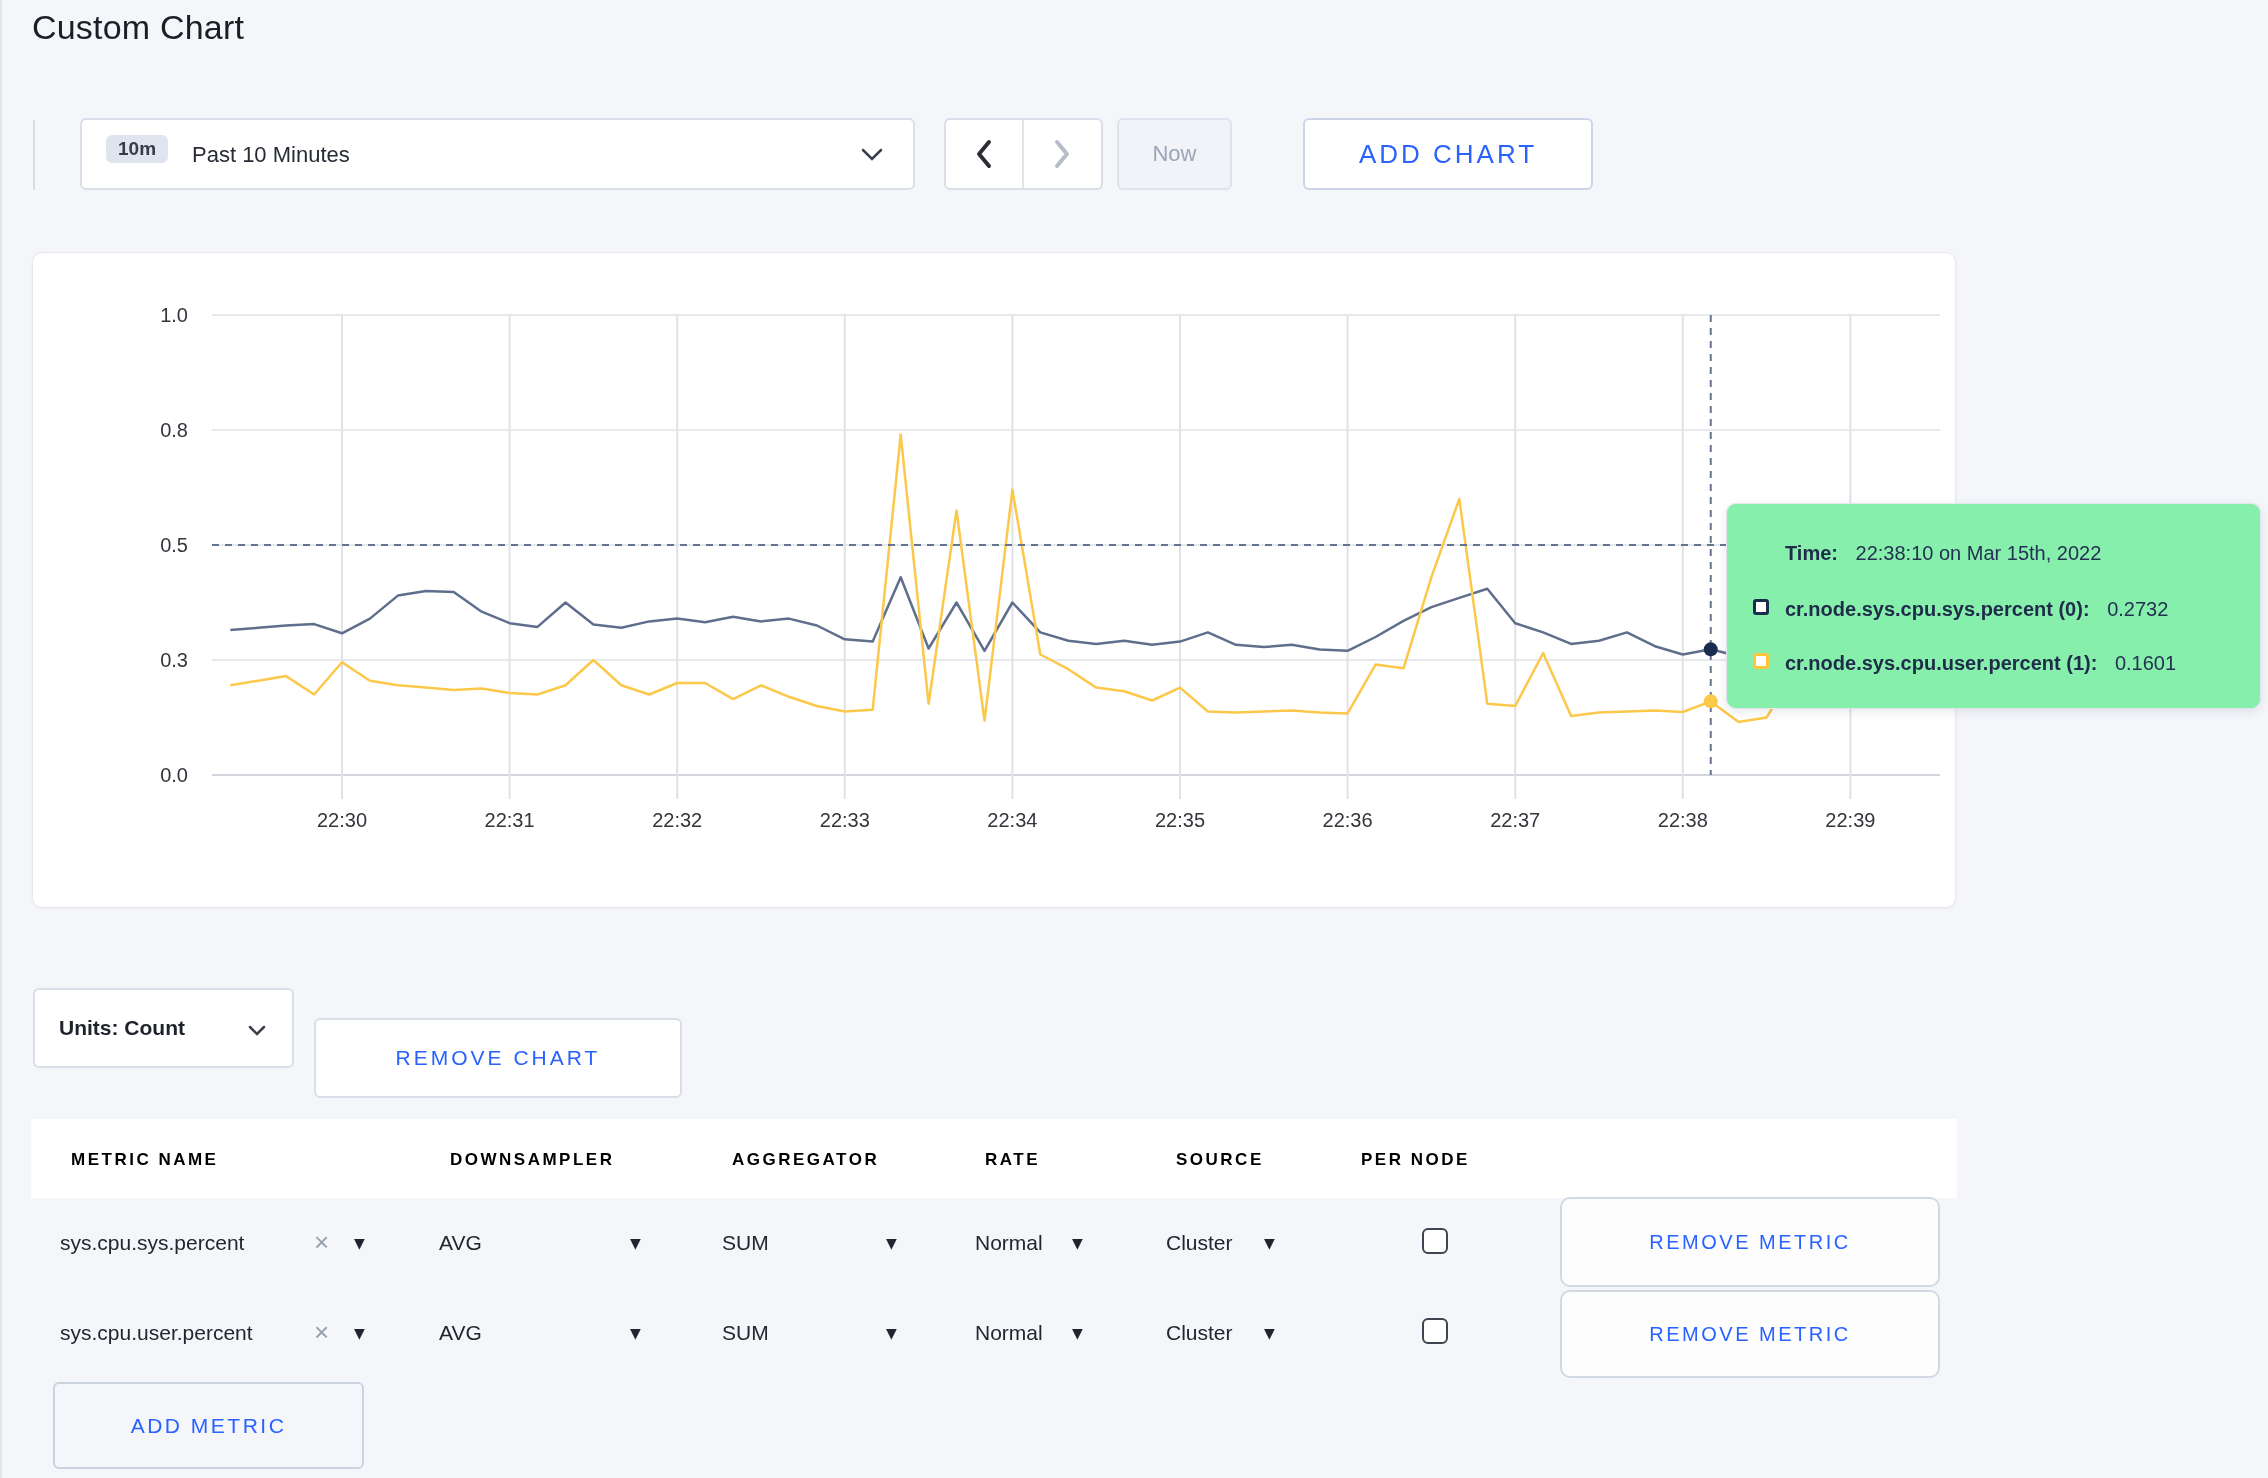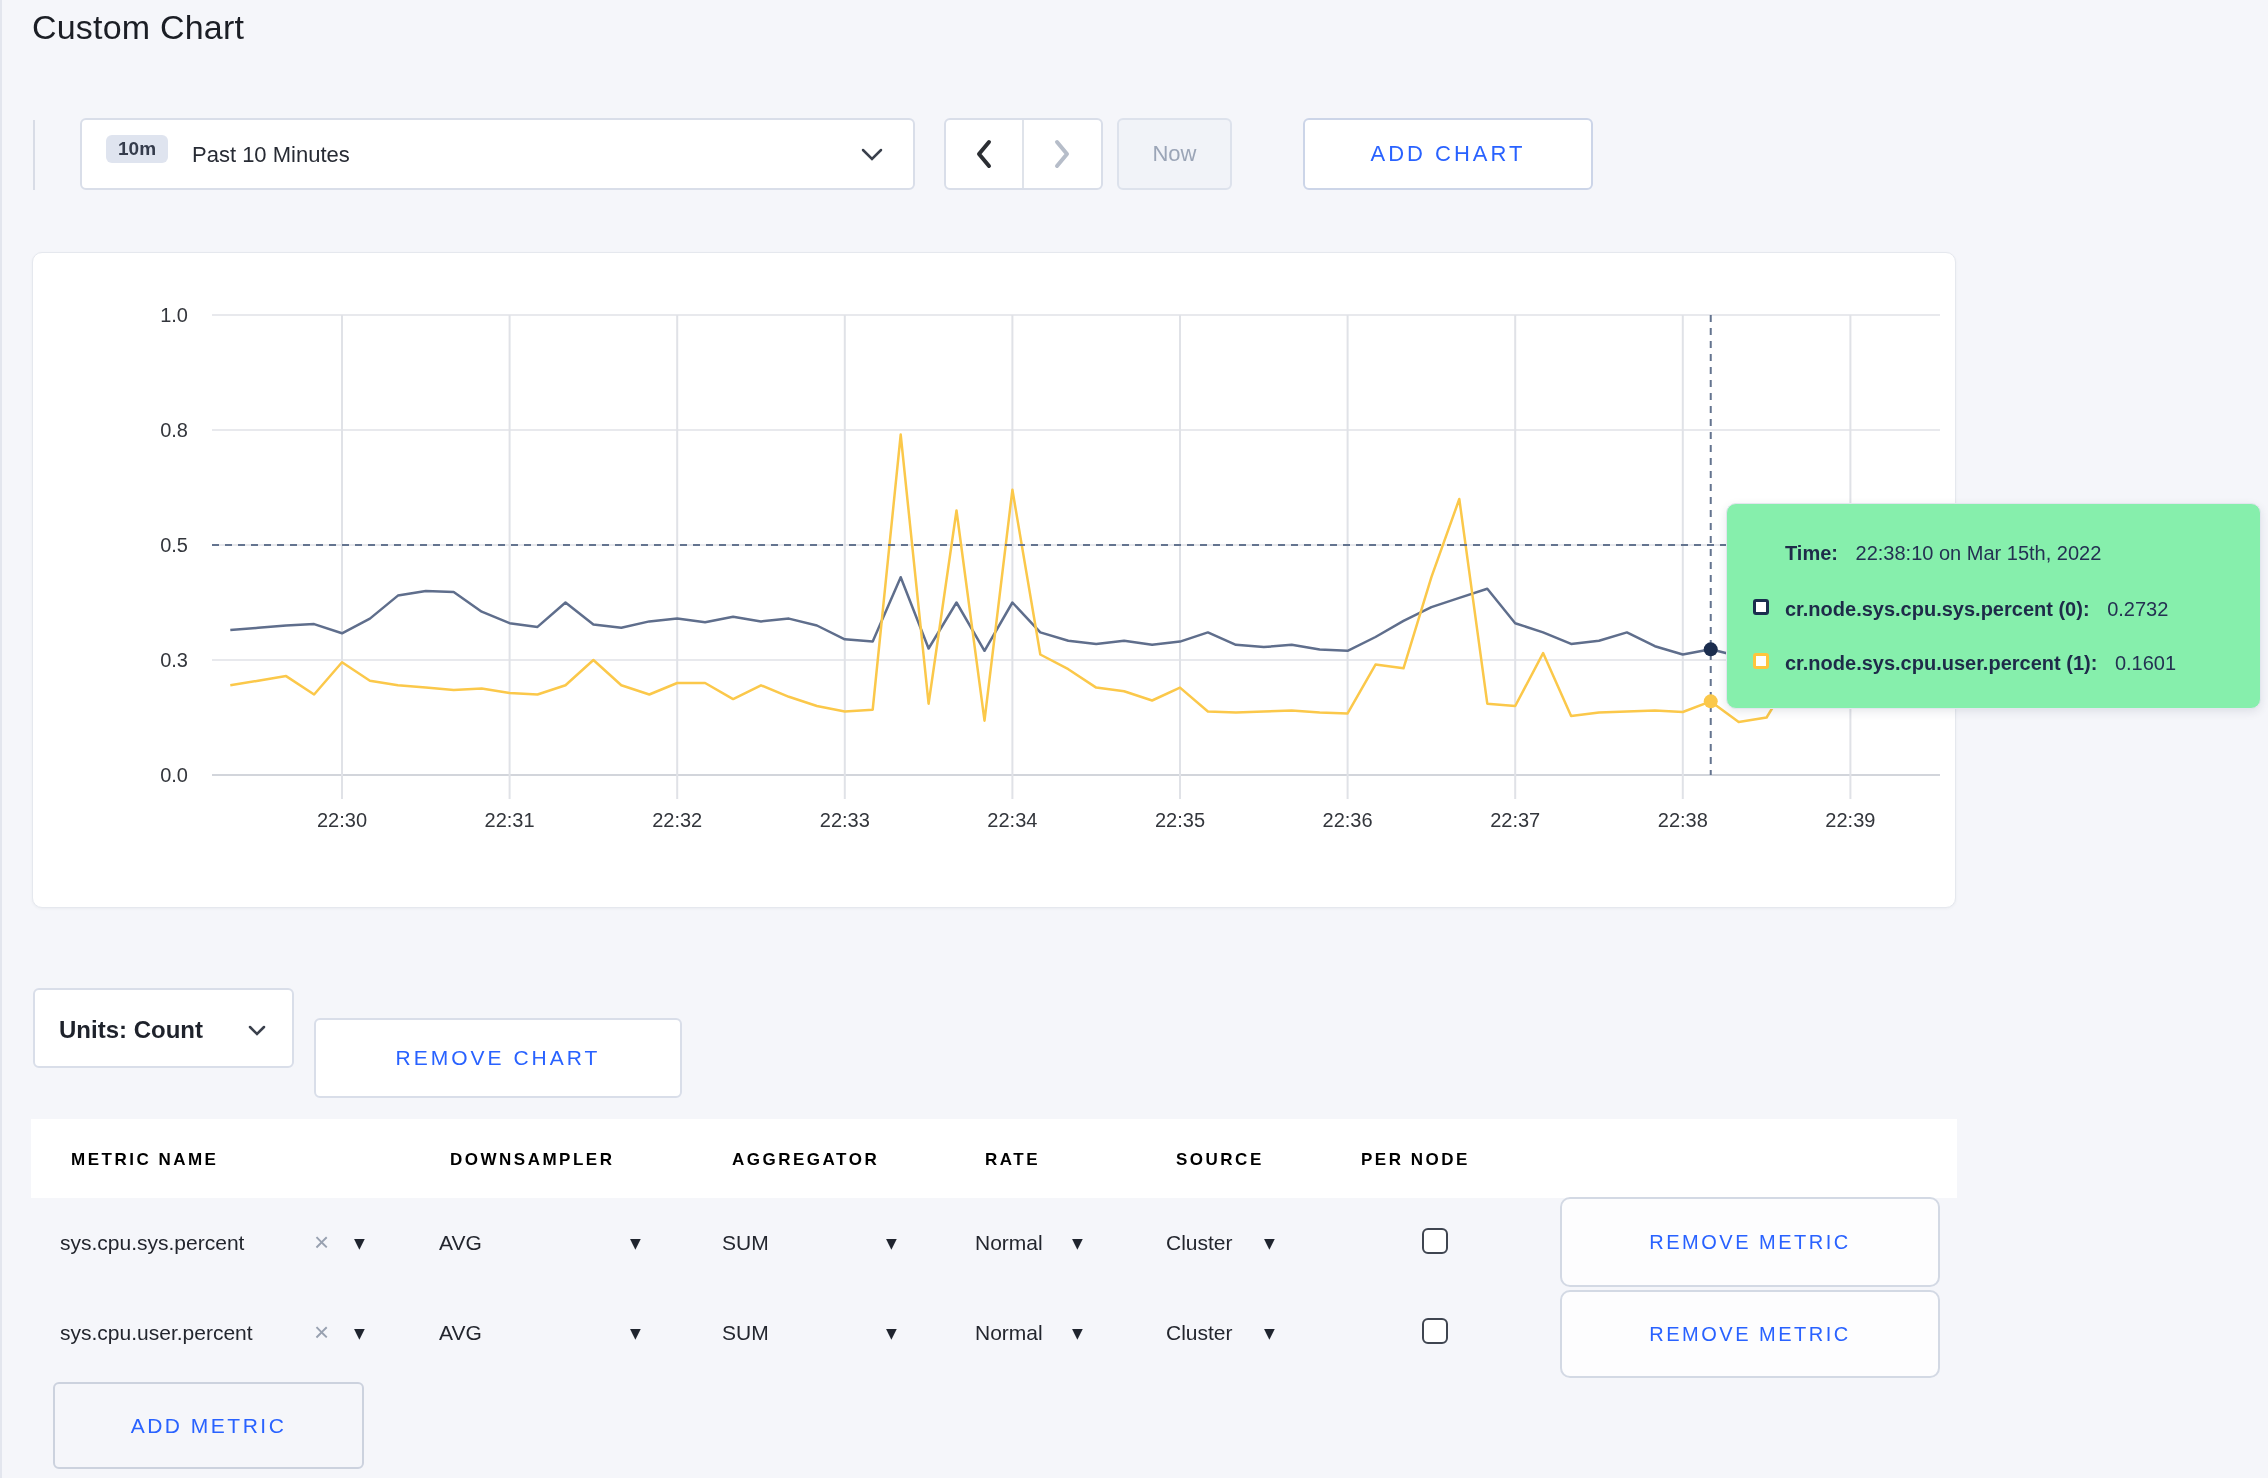--- a/index.html
+++ b/index.html
@@ -49,21 +49,21 @@
     left: 1115px; top: 118px; width: 115px; height: 72px;
     background: #f1f3f8; border: 2px solid #dde2ec; border-radius: 6px;
     display: flex; align-items: center; justify-content: center;
     font-size: 22px; color: #9ba5b7; cursor: default;
   }
   .blue-btn {
     display: flex; align-items: center; justify-content: center;
     color: #2962ff; font-weight: 500; letter-spacing: 3px;
     cursor: pointer;
   }
-  .add-chart { left: 1301px; top: 118px; width: 290px; height: 72px; font-size: 22px; border-color: #ccd5e8; }
+  .add-chart { left: 1301px; top: 118px; width: 290px; height: 72px; font-size: 26px; border-color: #ccd5e8; }
 
   
   .chart-panel {
     left: 30px; top: 252px; width: 1924px; height: 656px;
     background: #fff; border: 1px solid #e5e8ee; border-radius: 10px;
     box-shadow: 0 1px 3px rgba(40,50,80,.05);
   }
   #chart-svg { position: absolute; left: 30px; top: 252px; overflow: visible; }
 
   .chart-tooltip {
@@ -75,21 +75,21 @@
   .tt-row { position: absolute; left: 58px; white-space: nowrap; }
   .tt-label { font-weight: bold; color: #1e2b49; }
   .tt-value { color: #243152; margin-left: 12px; }
   .tt-swatch {
     position: absolute; left: -32px; top: 1px; width: 16px; height: 16px;
     border-radius: 3px; background: #fff;
   }
 
   
   .units-box { left: 31px; top: 988px; width: 261px; height: 80px; cursor: pointer; }
-  .units-label { position: absolute; left: 24px; top: 26px; font-size: 24px; font-weight: bold; color: #1e222b; }
+  .units-label { position: absolute; left: 24px; top: 26px; font-size: 21px; font-weight: bold; color: #1e222b; }
   .units-chevron { position: absolute; right: 26px; top: 33px; }
   .remove-chart { left: 312px; top: 988px; width: 368px; height: 80px; font-size: 21px; margin-top: 30px; }
 
   
   .table-header-band { left: 29px; top: 1119px; width: 1926px; height: 79px; background: #ffffff; }
   .th {
     position: absolute; top: 1150px;
     font-size: 17px; font-weight: 600; letter-spacing: 2.5px;
     color: #000000;
   }

